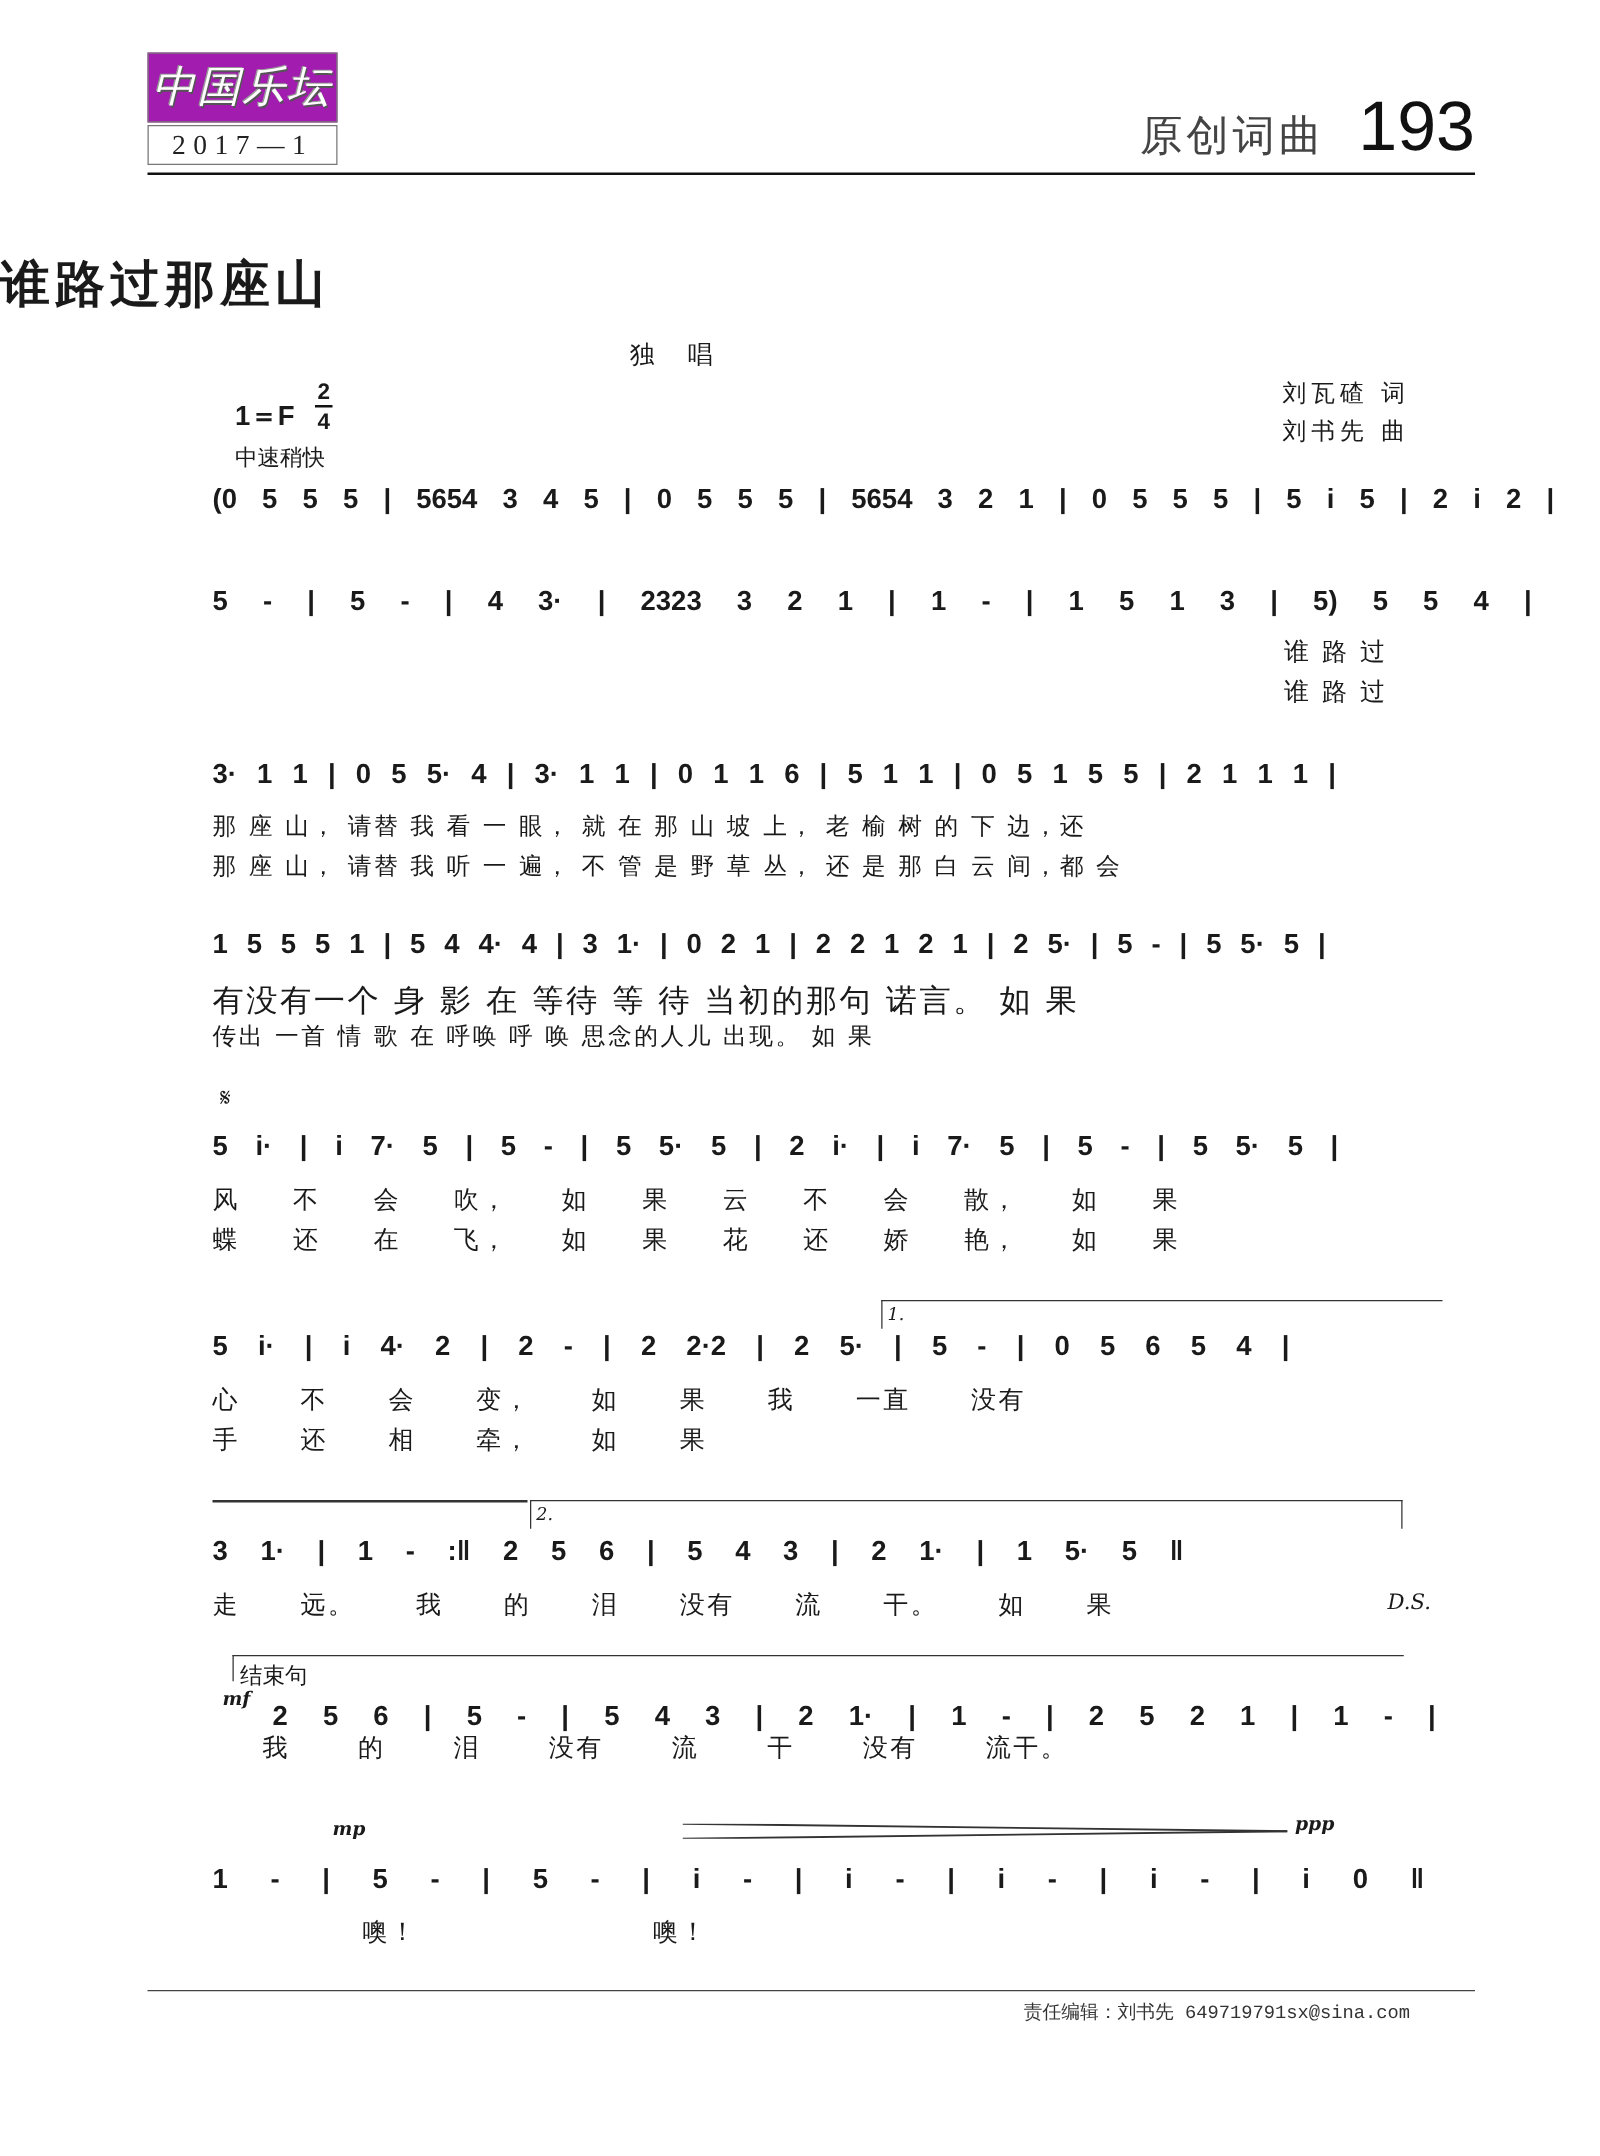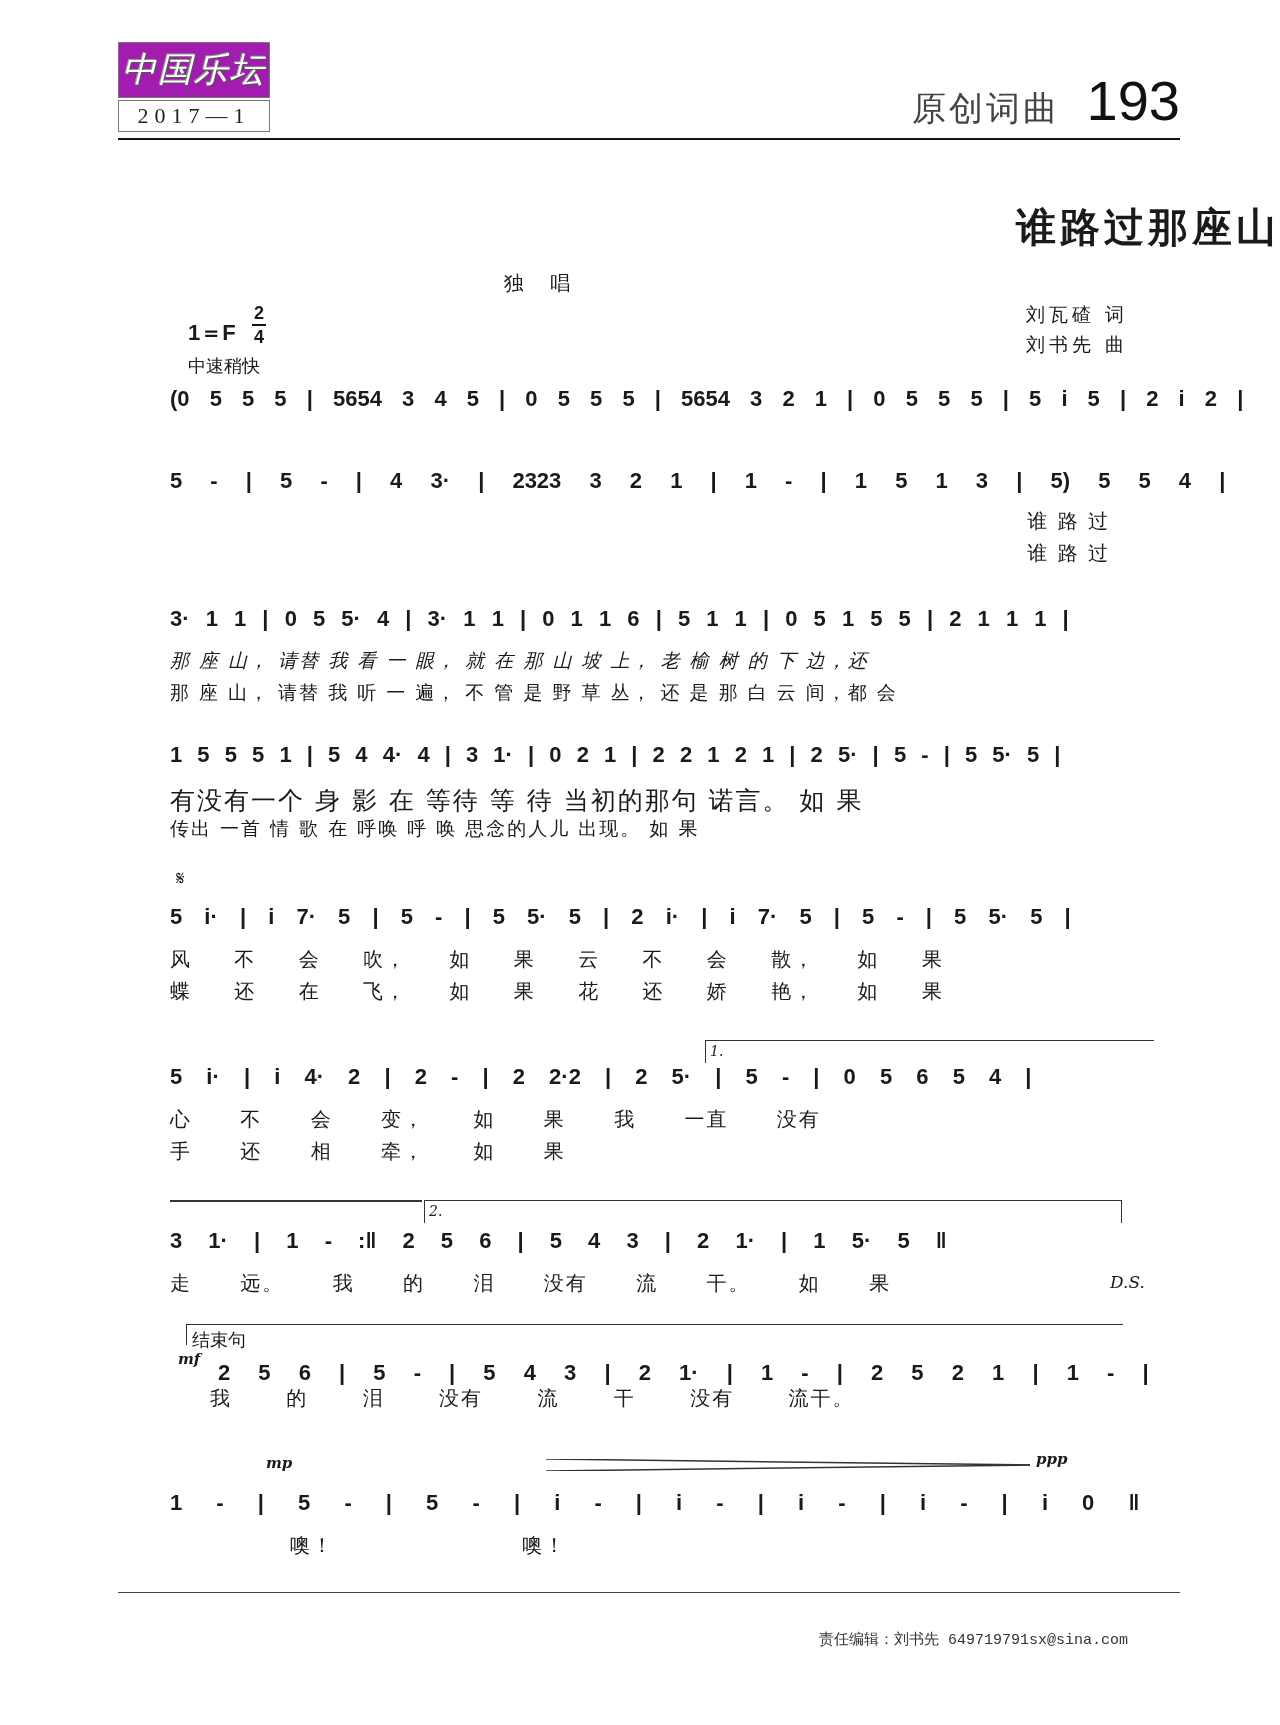--- a/index.html
+++ b/index.html
@@ -6,33 +6,33 @@
   body{width:1280px;height:1725px;position:relative;overflow:hidden;font-family:"DejaVu Serif",serif;color:#1a1a1a;}
   .abs{position:absolute;}
   
   .logo-box{left:118px;top:42px;width:150px;height:54px;background:#a21caf;border:1px solid #777;display:flex;align-items:center;justify-content:center;}
   .logo-text{font-family:"DejaVu Serif",serif;font-size:34px;color:#fff;letter-spacing:2px;text-shadow:1px 1px 0 #555,-1px -1px 0 #999;font-style:italic;}
   .issue-box{left:118px;top:100px;width:150px;height:30px;border:1px solid #777;display:flex;align-items:center;justify-content:center;font-family:"Liberation Serif",serif;font-size:22px;letter-spacing:6px;color:#222;}
   .header-rule{left:118px;top:138px;width:1062px;height:2px;background:#111;}
   .section{right:220px;top:86px;font-size:34px;color:#444;letter-spacing:3px;font-family:"DejaVu Sans",sans-serif;font-weight:300;}
   .pageno{right:100px;top:68px;font-size:56px;font-family:"Liberation Sans",sans-serif;color:#111;}
   
-  .title{left:0;width:1280px;top:200px;text-align:right;font-size:40px;font-weight:bold;letter-spacing:4px;}
+  .title{left:0;width:1280px;top:200px;text-align:left;font-size:40px;font-weight:bold;letter-spacing:4px;}
   .subtitle{left:0;width:1084px;top:270px;text-align:center;font-size:20px;letter-spacing:10px;}
   .credit{right:152px;font-size:19px;letter-spacing:4px;}
   .key{left:188px;top:318px;font-family:"Liberation Sans",sans-serif;font-size:22px;font-weight:bold;}
   .frac{left:252px;top:302px;font-family:"Liberation Sans",sans-serif;font-size:18px;font-weight:bold;text-align:center;line-height:22px;}
   .frac .line{display:block;width:14px;height:2px;background:#111;margin:0 auto;}
   .tempo{left:188px;top:354px;font-size:18px;font-family:"DejaVu Sans",sans-serif;}
   
   .sys{position:absolute;left:170px;width:960px;}
   .notes{position:absolute;left:0;top:0;height:36px;width:100%;font-family:"Liberation Sans",sans-serif;font-weight:bold;font-size:22px;white-space:pre;}
   .lyric{position:absolute;left:0;width:100%;font-size:20px;white-space:pre;letter-spacing:2px;}
   .footer-rule{left:118px;top:1592px;width:1062px;height:1px;background:#444;}
-  .footer{right:152px;top:1600px;font-size:15px;color:#333;font-family:"Liberation Mono",monospace;margin-top:30px;}
+  .footer{right:152px;top:1600px;font-size:15px;color:#333;font-family:"Liberation Mono",monospace;}
   .volta{position:absolute;border-top:1.5px solid #333;border-left:1.5px solid #333;height:22px;}
   .volta span{font-style:italic;font-size:14px;padding-left:4px;}
   .dyn{position:absolute;font-style:italic;font-weight:bold;font-size:15px;font-family:"DejaVu Serif",serif;}
 </style>
 </head>
 <body>
 
 <div class="abs logo-box">
   <span class="logo-text">中国乐坛</span>
 </div>
@@ -58,21 +58,21 @@
 </div>
 
 <div class="sys" style="top:468px;height:110px">
   <div class="notes" style="word-spacing:22px;">5 - | 5 - | 4 3· | 2323 3 2 1 | 1 - | 1 5 1 3 | 5) 5 5 4 |</div>
   <div class="lyric" style="top:40px;text-align:right;padding-right:20px;box-sizing:border-box;">谁 路 过</div>
   <div class="lyric" style="top:72px;text-align:right;padding-right:20px;box-sizing:border-box;">谁 路 过</div>
 </div>
 
 <div class="sys" style="top:606px;height:110px">
   <div class="notes" style="word-spacing:10px;">3· 1 1 | 0 5 5· 4 | 3· 1 1 | 0 1 1 6 | 5 1 1 | 0 5 1 5 5 | 2 1 1 1 |</div>
-  <div class="lyric" style="top:42px;font-size:19px;font-style:italic;">那 座 山， 请替 我 看 一 眼， 就 在 那 山 坡 上， 老 榆 树 的 下 边，还</div>
+  <div class="lyric" style="top:42px;font-size:19px;">那 座 山， 请替 我 看 一 眼， 就 在 那 山 坡 上， 老 榆 树 的 下 边，还</div>
   <div class="lyric" style="top:74px;font-size:19px;">那 座 山， 请替 我 听 一 遍， 不 管 是 野 草 丛， 还 是 那 白 云 间，都 会</div>
 </div>
 
 <div class="sys" style="top:742px;height:110px">
   <div class="notes" style="word-spacing:9px;">1 5 5 5 1 | 5 4 4· 4 | 3 1· | 0 2 1 | 2 2 1 2 1 | 2 5· | 5 - | 5 5· 5 |</div>
   <div class="lyric" style="top:42px;font-size:25px;">有没有一个 身 影 在 等待 等 待 当初的那句 诺言。 如 果</div>
   <div class="lyric" style="top:74px;font-size:19px;">传出 一首 情 歌 在 呼唤 呼 唤 思念的人儿 出现。 如 果</div>
 </div>
 
 <div class="abs" style="left:176px;top:866px;font-size:20px;">𝄋</div>

